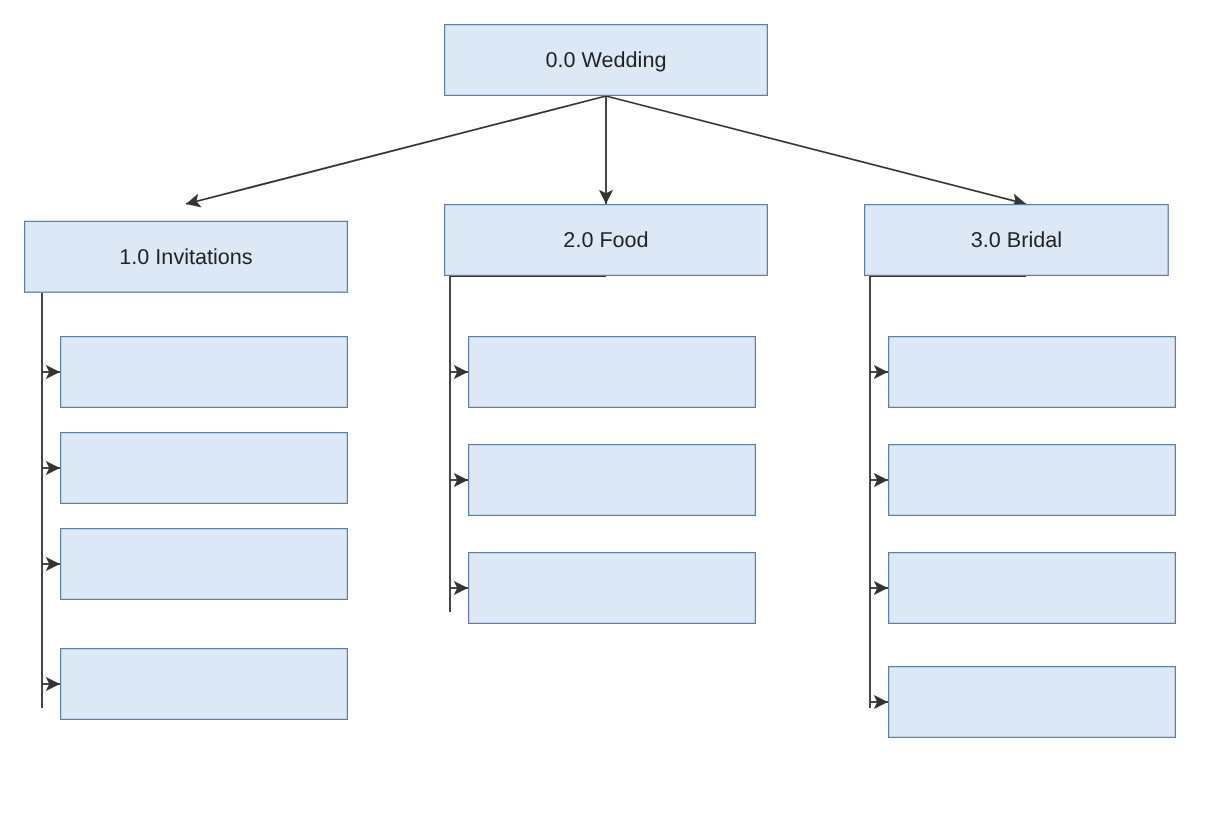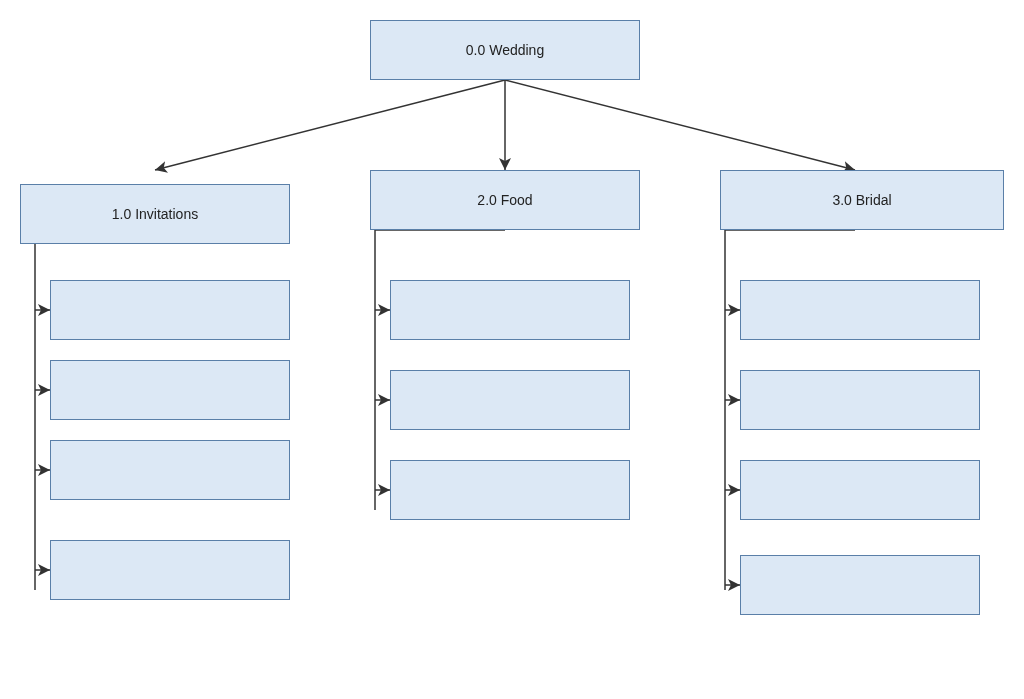--- a/index.html
+++ b/index.html
@@ -25,21 +25,21 @@
       pointer-events: none;
     }
     .node {
       position: absolute;
       background: #dce8f5;
       border: 1px solid #5a7fa8;
       display: flex;
       align-items: center;
       justify-content: center;
       text-align: center;
-      font-size: 14px;
+      font-size: 18px;
       color: #222;
     }
   </style>
 </head>
 <body>
 
 <div class="diagram-container">
   <svg class="connections">
     <defs>
       <marker id="arrowhead" markerWidth="8" markerHeight="8" refX="8" refY="4" orient="auto">
@@ -79,21 +79,21 @@
   <div class="node" style="left:370px; top:20px; width:270px; height:60px;">
     <span>0.0 Wedding</span>
   </div>
 
   <div class="node" style="left:20px; top:184px; width:270px; height:60px;">
     <span>1.0 Invitations</span>
   </div>
   <div class="node" style="left:370px; top:170px; width:270px; height:60px;">
     <span>2.0 Food</span>
   </div>
-  <div class="node" style="left:720px; top:170px; width:284px; height:60px;">
+  <div class="node" style="left:720px; top:170px; width:254px; height:60px;">
     <span>3.0 Bridal</span>
   </div>
 
   <div class="node" style="left:50px; top:280px; width:240px; height:60px;"></div>
   <div class="node" style="left:50px; top:360px; width:240px; height:60px;"></div>
   <div class="node" style="left:50px; top:440px; width:240px; height:60px;"></div>
   <div class="node" style="left:50px; top:540px; width:240px; height:60px;"></div>
 
   <div class="node" style="left:390px; top:280px; width:240px; height:60px;"></div>
   <div class="node" style="left:390px; top:370px; width:240px; height:60px;"></div>

